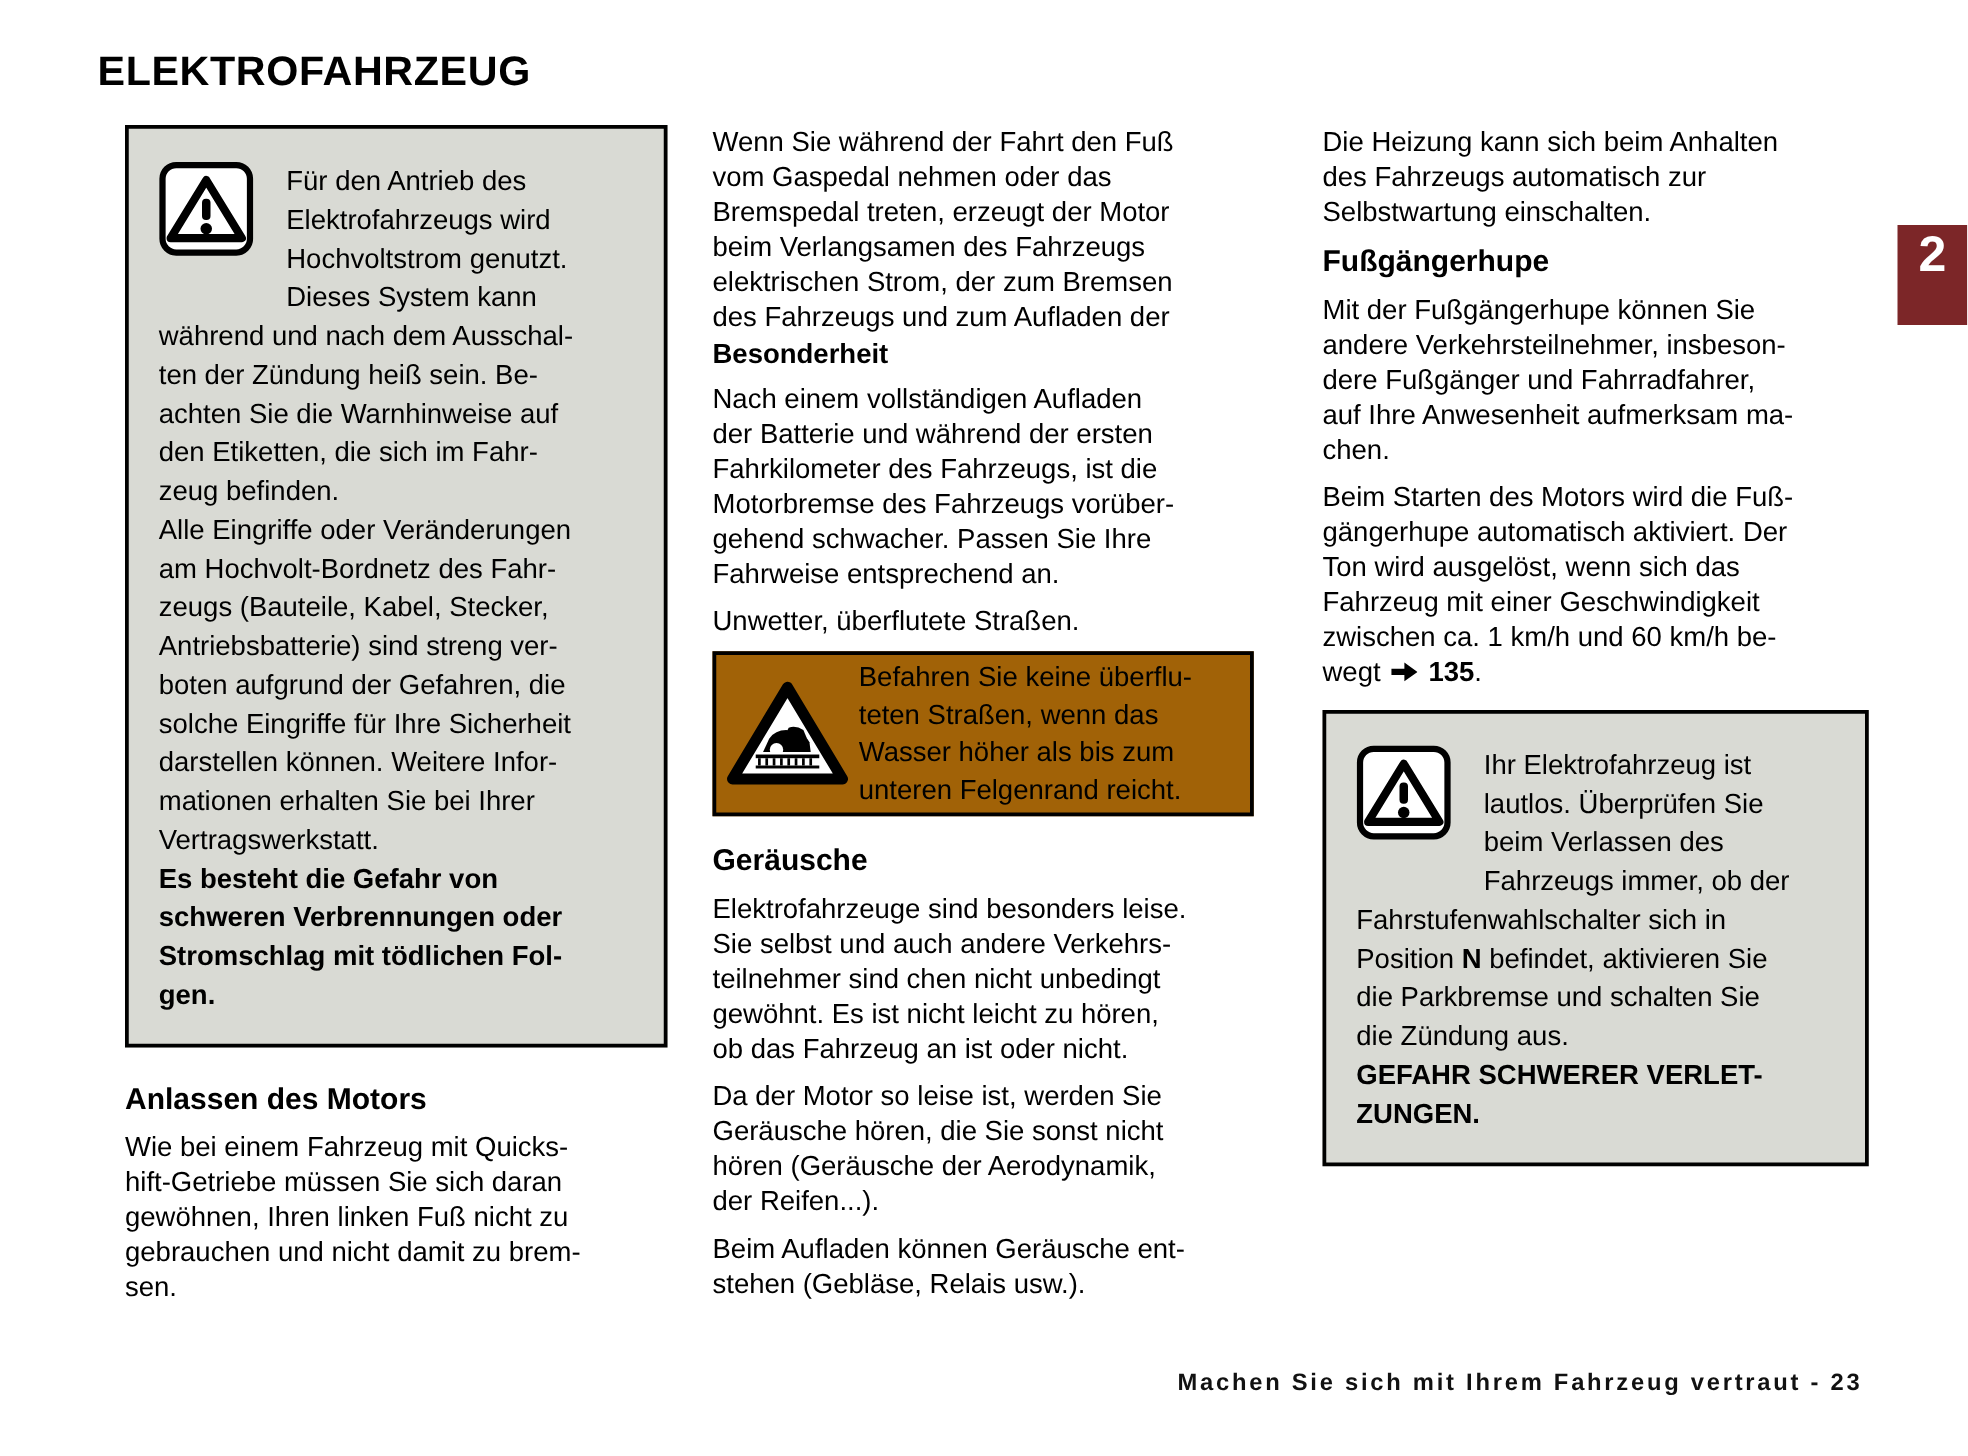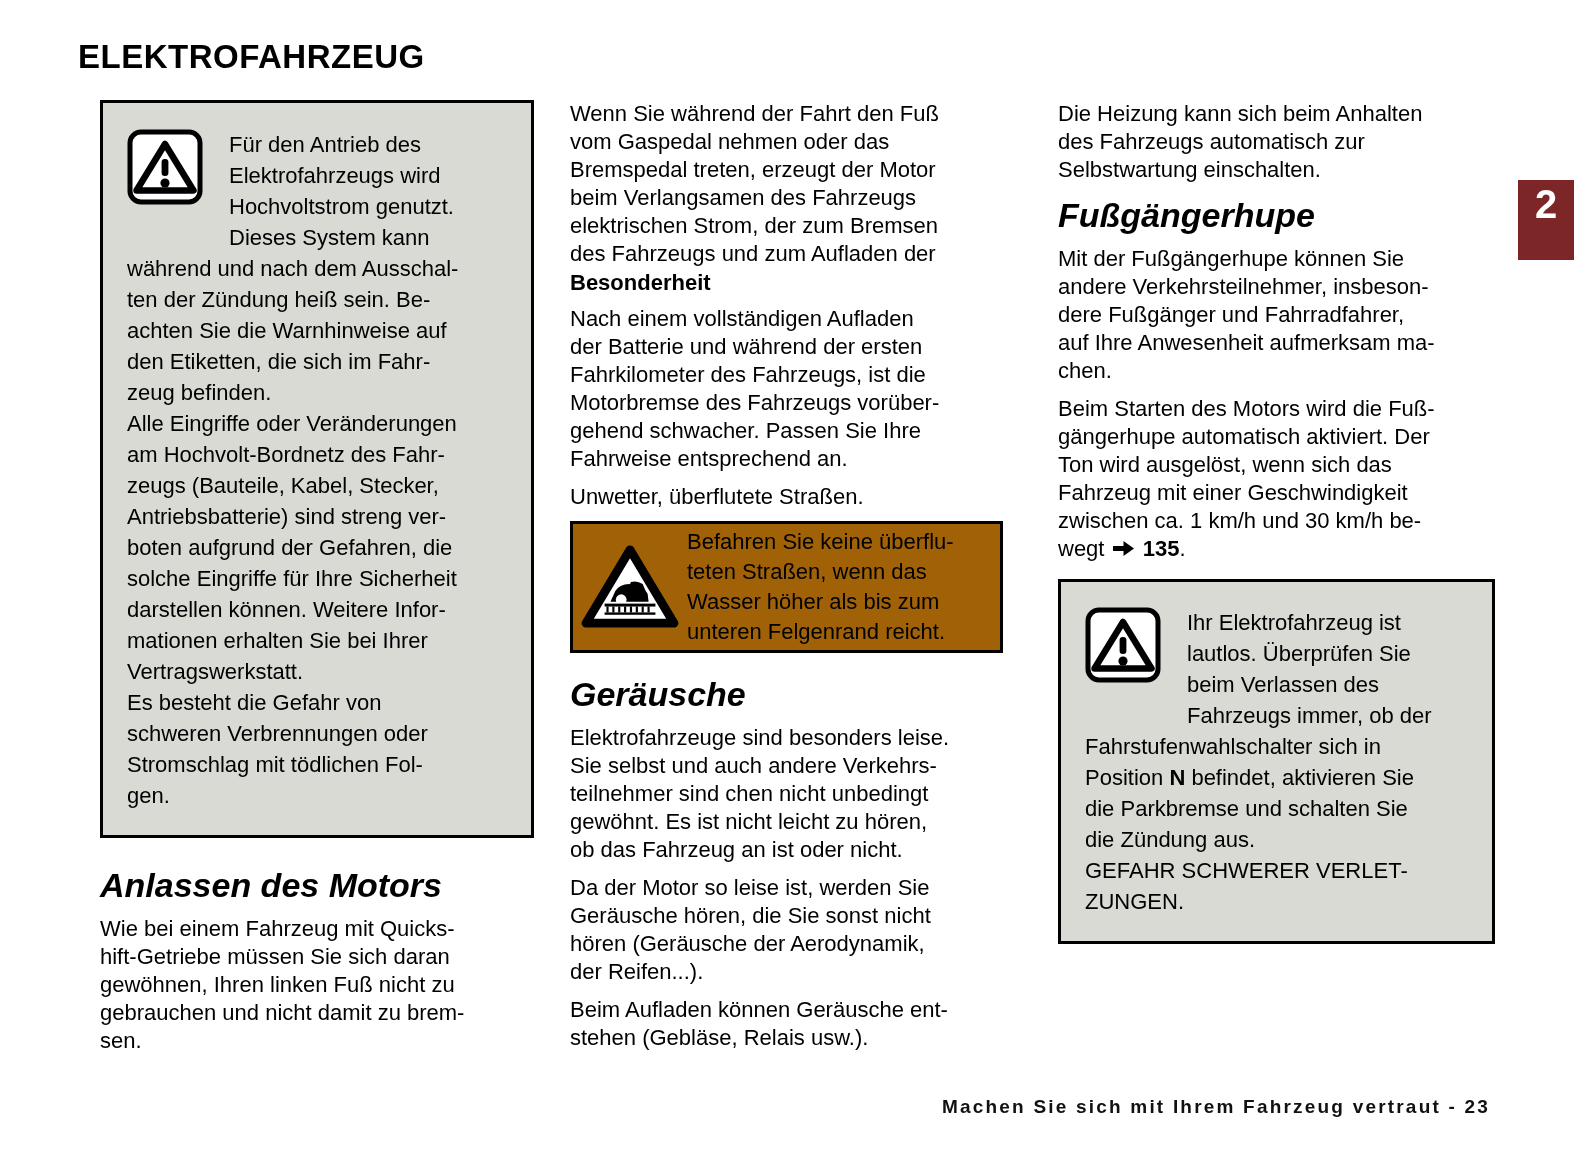--- a/index.html
+++ b/index.html
@@ -11,33 +11,33 @@
     position:absolute; left:78px; top:38px;
     font-size:33px; font-weight:bold; letter-spacing:0.5px;
   }
   .col { position:absolute; top:100px; }
   #col1 { left:78px;  width:434px;padding-left:22px; }
   #col2 { left:570px; width:433px; }
   #col3 { left:1058px; width:437px; }
 
   .body-text { font-size:22px; line-height:28px; white-space:pre-line; margin:0 0 10px 0; }
   .single-line { font-size:22px; line-height:28px; margin:0 0 8px 0; }
-  h2.sec-heading { font-size:34px; font-weight:bold; margin:22px 0 10px 0;font-style:italic; }
+  h2.sec-heading { font-size:24px; font-weight:bold; margin:22px 0 10px 0; }
   h3.sub-heading { font-size:22px; font-weight:bold; margin:2px 0 9px 0; }
   #col1 h2.sec-heading { margin-top:28px; }
   #col3 h2.sec-heading { margin-top:12px; }
 
   .gbox {
     background:#d9dad4; border:3px solid #000; box-sizing:border-box;
     padding:26px 24px 0 24px;
   }
   #left-warning-box  { width:434px; height:738px; }
   #right-warning-box { width:437px; height:365px; margin-top:16px; padding-top:25px; }
   .box-text { font-size:22px; line-height:31px; white-space:pre-line; margin:0; }
-  .box-text-bold { font-weight:normal; }
+  .box-text-bold { font-weight:bold; }
   .icon-float { float:left; width:102px; height:118px; }
   .warn-icon-svg { display:block; margin-left:0; }
 
   .flood-box {
     width:433px; height:132px; background:#a16207; border:3px solid #000;
     box-sizing:border-box; display:flex; align-items:center;
     padding:0 12px 0 8px; margin:10px 0 0 0;
   }
   .flood-icon-wrap { width:106px; flex:0 0 106px; display:flex; align-items:center; justify-content:flex-start; }
   .flood-text { flex:1; font-size:22px; line-height:30px; white-space:pre-line; }
@@ -166,21 +166,21 @@
     <h2 class="sec-heading">Fußgängerhupe</h2>
     <div class="body-text">Mit der Fußgängerhupe können Sie
 andere Verkehrsteilnehmer, insbeson-
 dere Fußgänger und Fahrradfahrer,
 auf Ihre Anwesenheit aufmerksam ma-
 chen.</div>
     <div class="body-text" style="margin-bottom:0">Beim Starten des Motors wird die Fuß-
 gängerhupe automatisch aktiviert. Der
 Ton wird ausgelöst, wenn sich das
 Fahrzeug mit einer Geschwindigkeit
-zwischen ca. 1 km/h und 30 km/h be-</div>
+zwischen ca. 1 km/h und 60 km/h be-</div>
     <div class="ref-line">
       <span>wegt</span>
       <svg class="arrow-svg" width="21" height="17" viewBox="0 0 21 17">
         <path d="M0 6 h10.5 V1 L21 8.5 L10.5 16 v-5 H0 Z" fill="#000"></path>
       </svg>
       <span class="ref-num">135</span><span>.</span>
     </div>
 
     <div id="right-warning-box" class="gbox">
       <div class="icon-float" style="height:124px">

